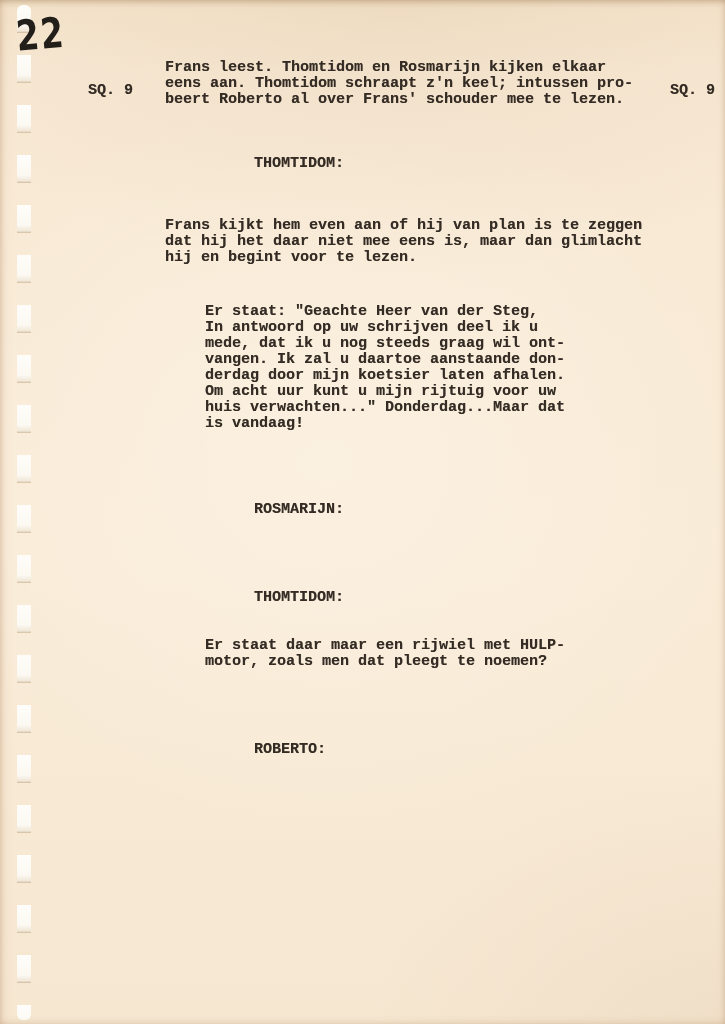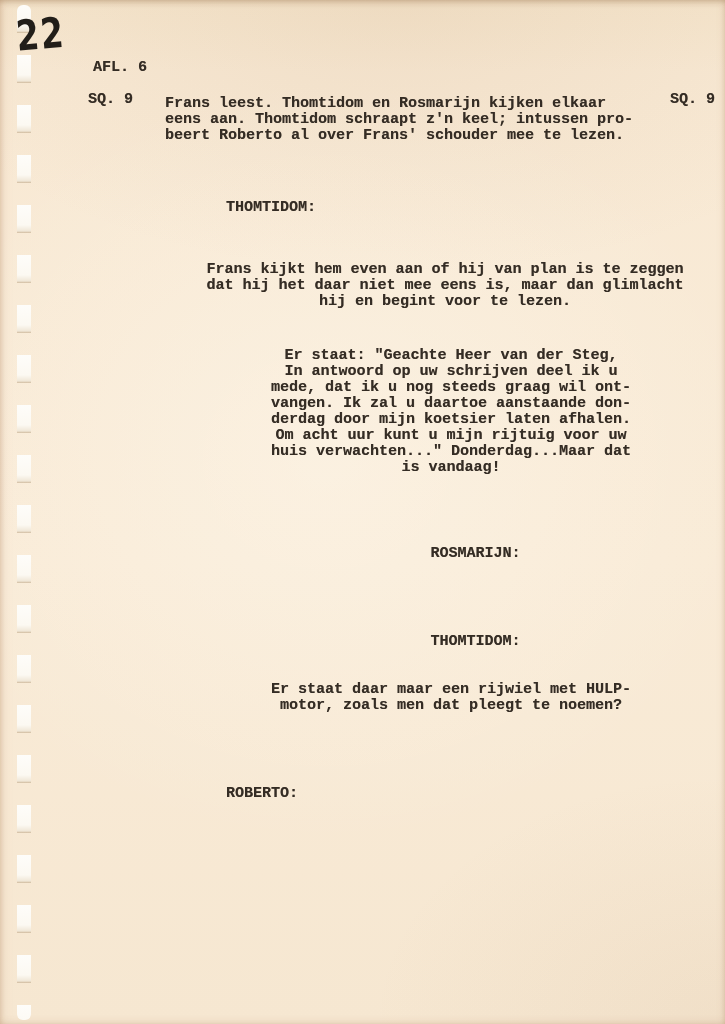--- a/index.html
+++ b/index.html
@@ -49,43 +49,42 @@
   }
 
   
   .script {
     position: absolute; left: 88px; top: 60px; width: 637px;
     font: 700 15px/16px "Liberation Mono", "DejaVu Sans Mono", monospace;
     color: #342c24;
     text-shadow: 0.3px 0.3px 0.5px rgba(52,44,36,0.55);
   }
   .afl { margin: 0 0 20px 5px; }
-  .sq { position: absolute; top: 32px; }
+  .sq { position: absolute; top: 23px; }
   .sq-left  { left: 0; }
   .sq-right { right: 10px; }
 
   .block { white-space: pre; margin-left: 77px; }
-  .cue   { margin-left: 89px; }
+  .cue   { margin-left: 117px; }
   .cue-name { padding-left: 49px; }
 
-  .mb6  { margin-bottom: 6px; text-align: center; }
-  .mb8  { margin-bottom: 8px; text-align: center; }
+  .mb6  { margin-bottom: 6px; }
+  .mb8  { margin-bottom: 8px; }
   .mb14 { margin-bottom: 14px; }
-  .mb24 { margin-bottom: 24px; }
+  .mb24 { margin-bottom: 16px; }
 </style>
 </head>
 <body>
 
 <div class="page">
   <div class="holes"></div>
 
   <div class="handwritten">22</div>
 
   <div class="script">
-    <div class="afl">AFL. 6</div>
 
     <div class="sq sq-left">SQ. 9</div>
     <div class="sq sq-right">SQ. 9</div>
 
     <div class="block action mb24">Frans leest. Thomtidom en Rosmarijn kijken elkaar
 eens aan. Thomtidom schraapt z'n keel; intussen pro-
 beert Roberto al over Frans' schouder mee te lezen.</div>
 
     <div class="block cue mb14">
       <div class="cue-name">THOMTIDOM:</div>

